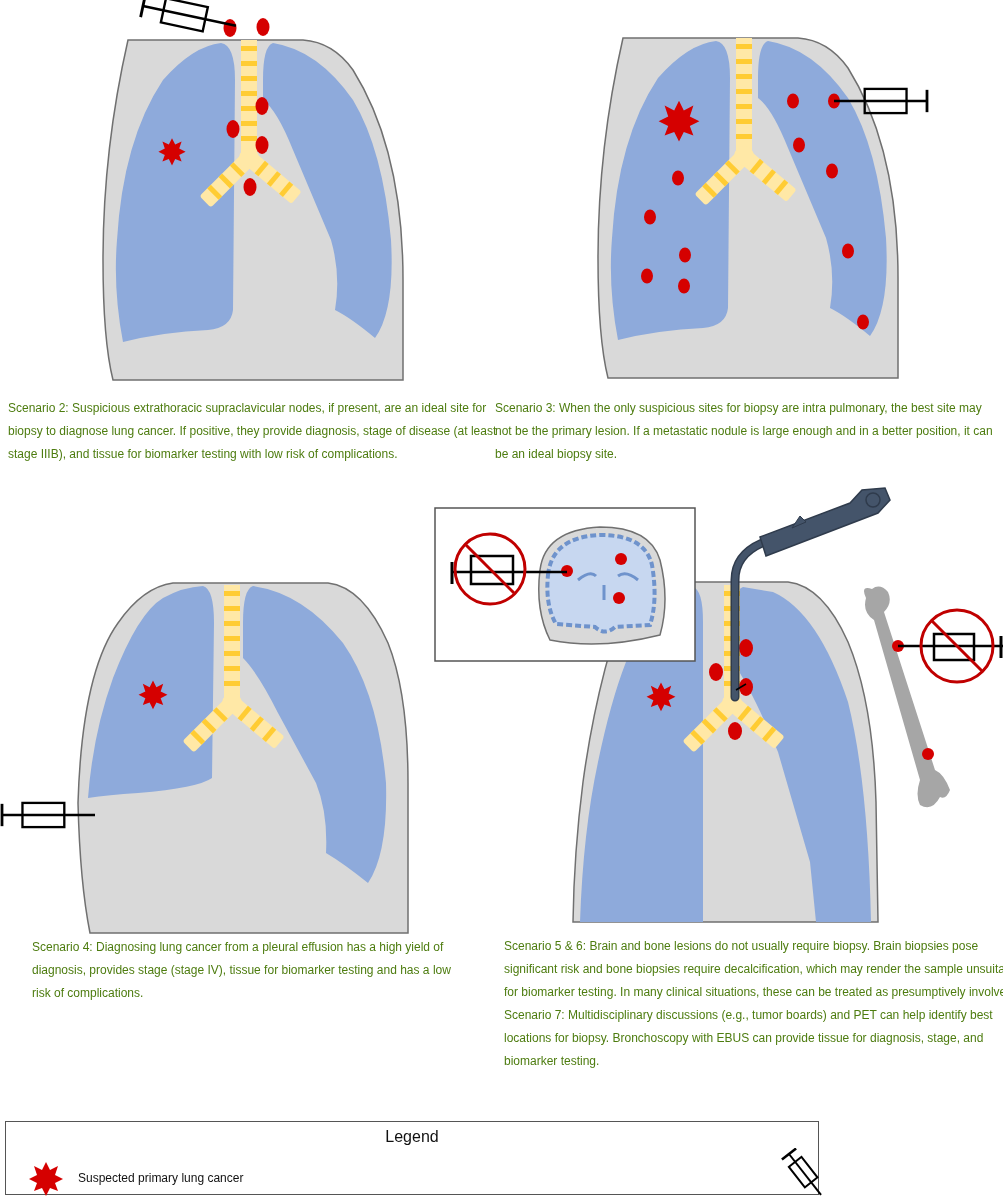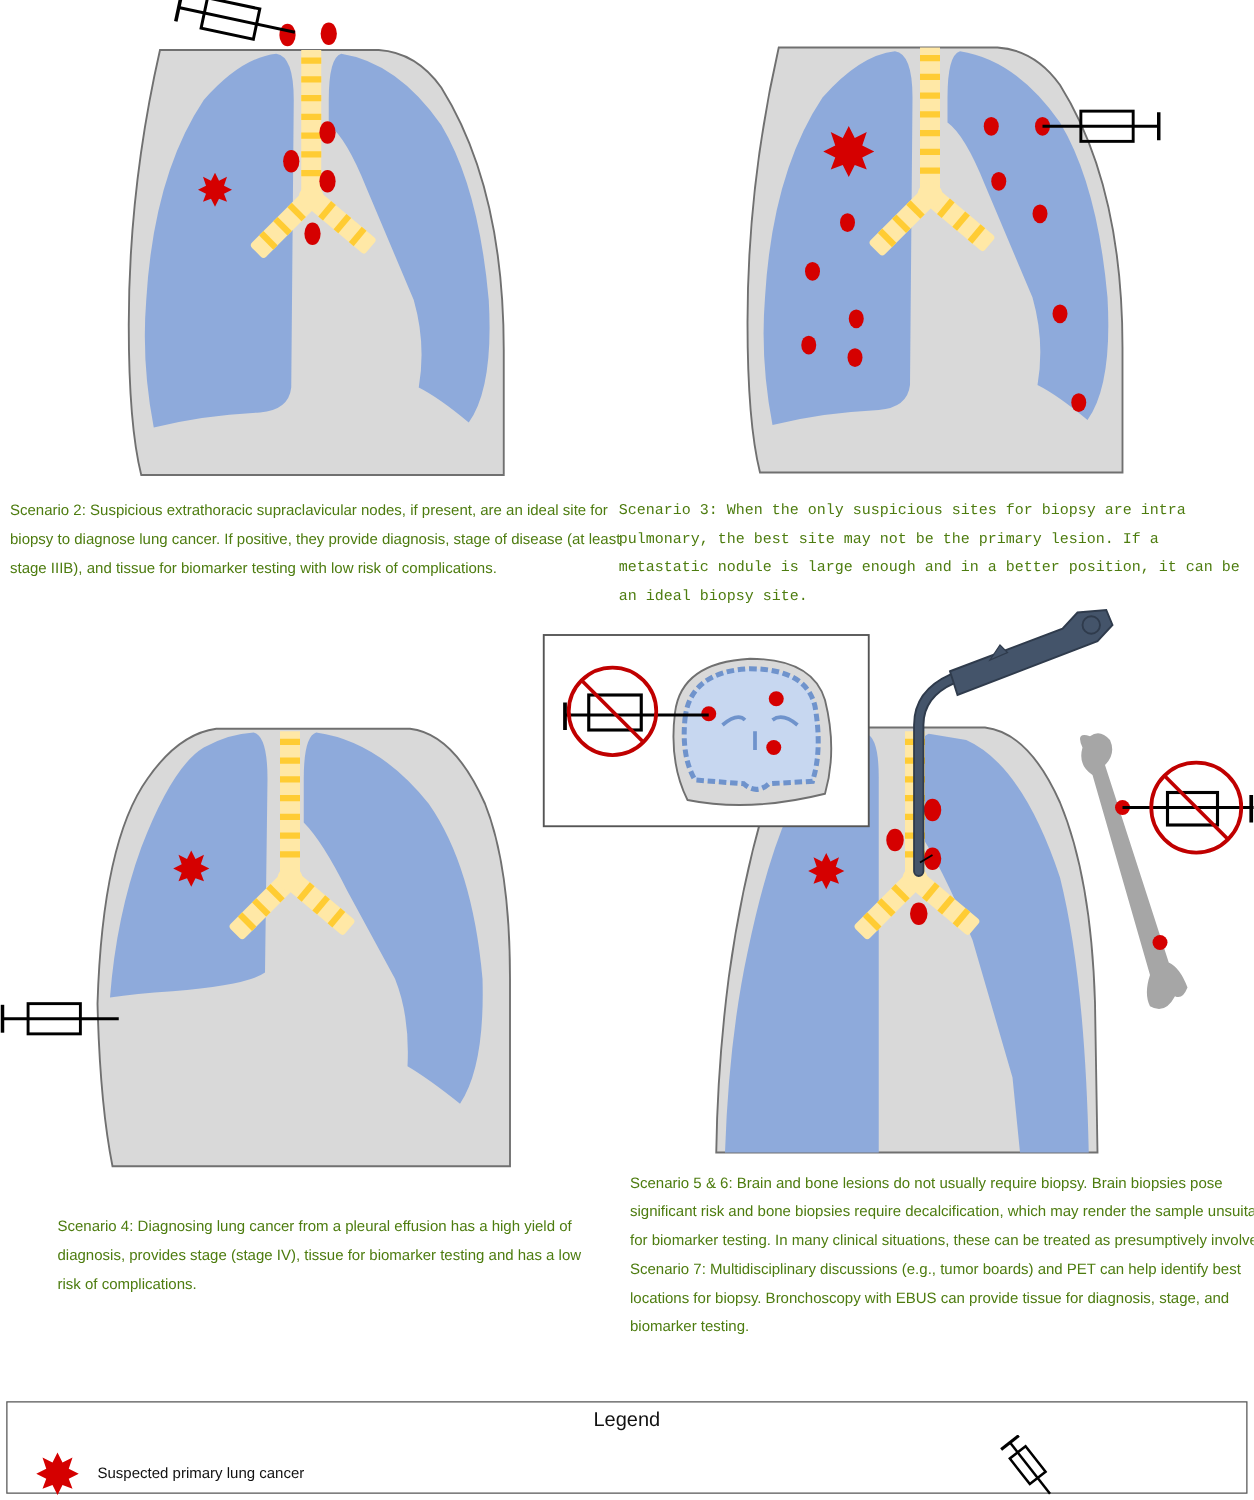--- a/index.html
+++ b/index.html
@@ -1,24 +1,24 @@
 <!DOCTYPE html>
 <html><head>
 <meta charset="utf-8">
 <style>
   html, body { margin:0; padding:0; background:#ffffff; }
   body { width:1003px; height:1200px; position:relative; overflow:hidden;
          font-family:"Liberation Sans", "DejaVu Sans", sans-serif; color:#111; }
   svg.fig { position:absolute; left:0; top:0; }
   .caption { position:absolute; font-size:12px; line-height:23px; color:#4d7c0f; }
   #cap2 { left:8px; top:397px; width:490px; }
-  #cap3 { left:495px; top:397px; width:500px;font-family:Liberation Mono, monospace; }
-  #cap4 { left:46px; top:936px; width:420px;margin-top:34px; }
+  #cap3 { left:495px; top:397px; width:500px; }
+  #cap4 { left:32px; top:936px; width:420px; }
   #cap56 { left:504px; top:935px; width:520px; }
-  #legend { position:absolute; left:5px; top:1121px; width:993px; height:74px;
+  #legend { position:absolute; left:5px; top:1121px; width:814px; height:74px;
             border:1.5px solid #555; box-sizing:border-box; }
   #legend-title { position:absolute; left:0; right:0; top:6px; text-align:center; font-size:16px; }
   .legend-item { position:absolute; top:38px; display:flex; align-items:center; font-size:12px; }
   .legend-item svg { margin-right:14px; }
 </style>
 </head>
 <body>
 
 <svg class="fig" width="1003" height="1120" viewBox="0 0 1003 1120">
   <defs>

